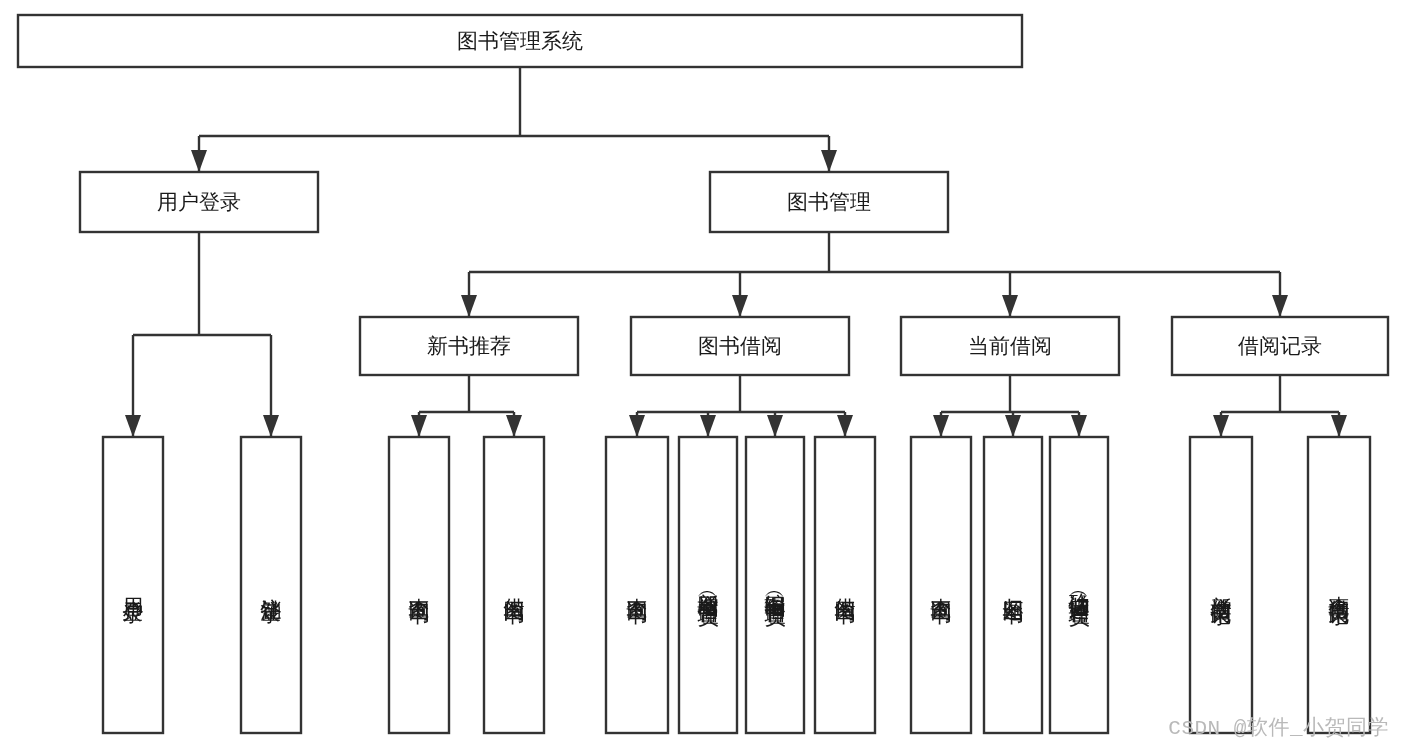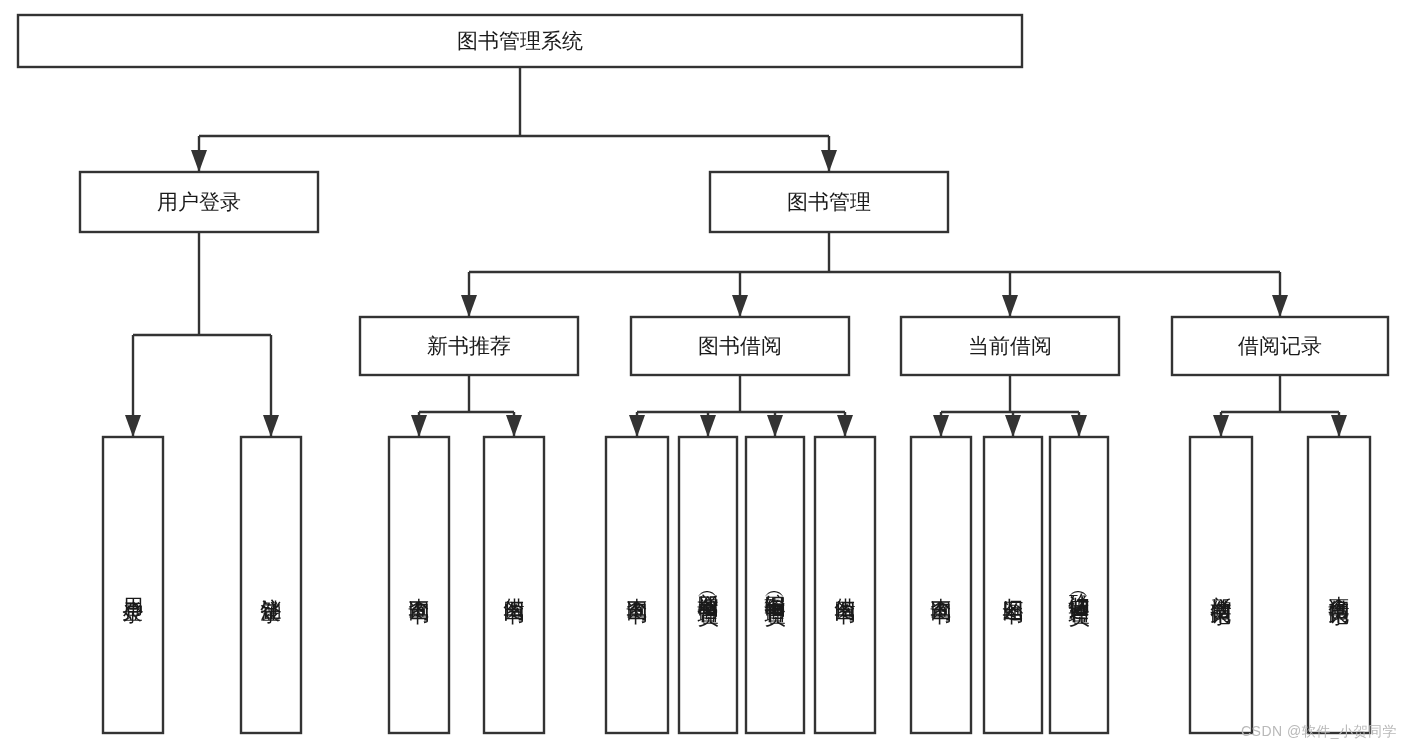--- a/index.html
+++ b/index.html
@@ -58,24 +58,24 @@
     font-family: "DejaVu Sans", "Liberation Sans", sans-serif;
     font-size: 21px;
     line-height: 1.05;
     letter-spacing: 2px;
     color: #1a1a1a;
     white-space: nowrap;
     pointer-events: none;
   }
   .watermark {
     position: absolute;
-    right: 8px;
+    right: 16px;
     bottom: 6px;
-    font-family: Liberation Sans, sans-serif;
-    font-size: 14px;
+    font-family: Liberation Mono, monospace;
+    font-size: 21px;
     color: #b9b9b9;
     letter-spacing: 0.5px;
     white-space: nowrap;
   }
 </style>
 </head>
 <body>
 
 <div id="diagram-root">
 

